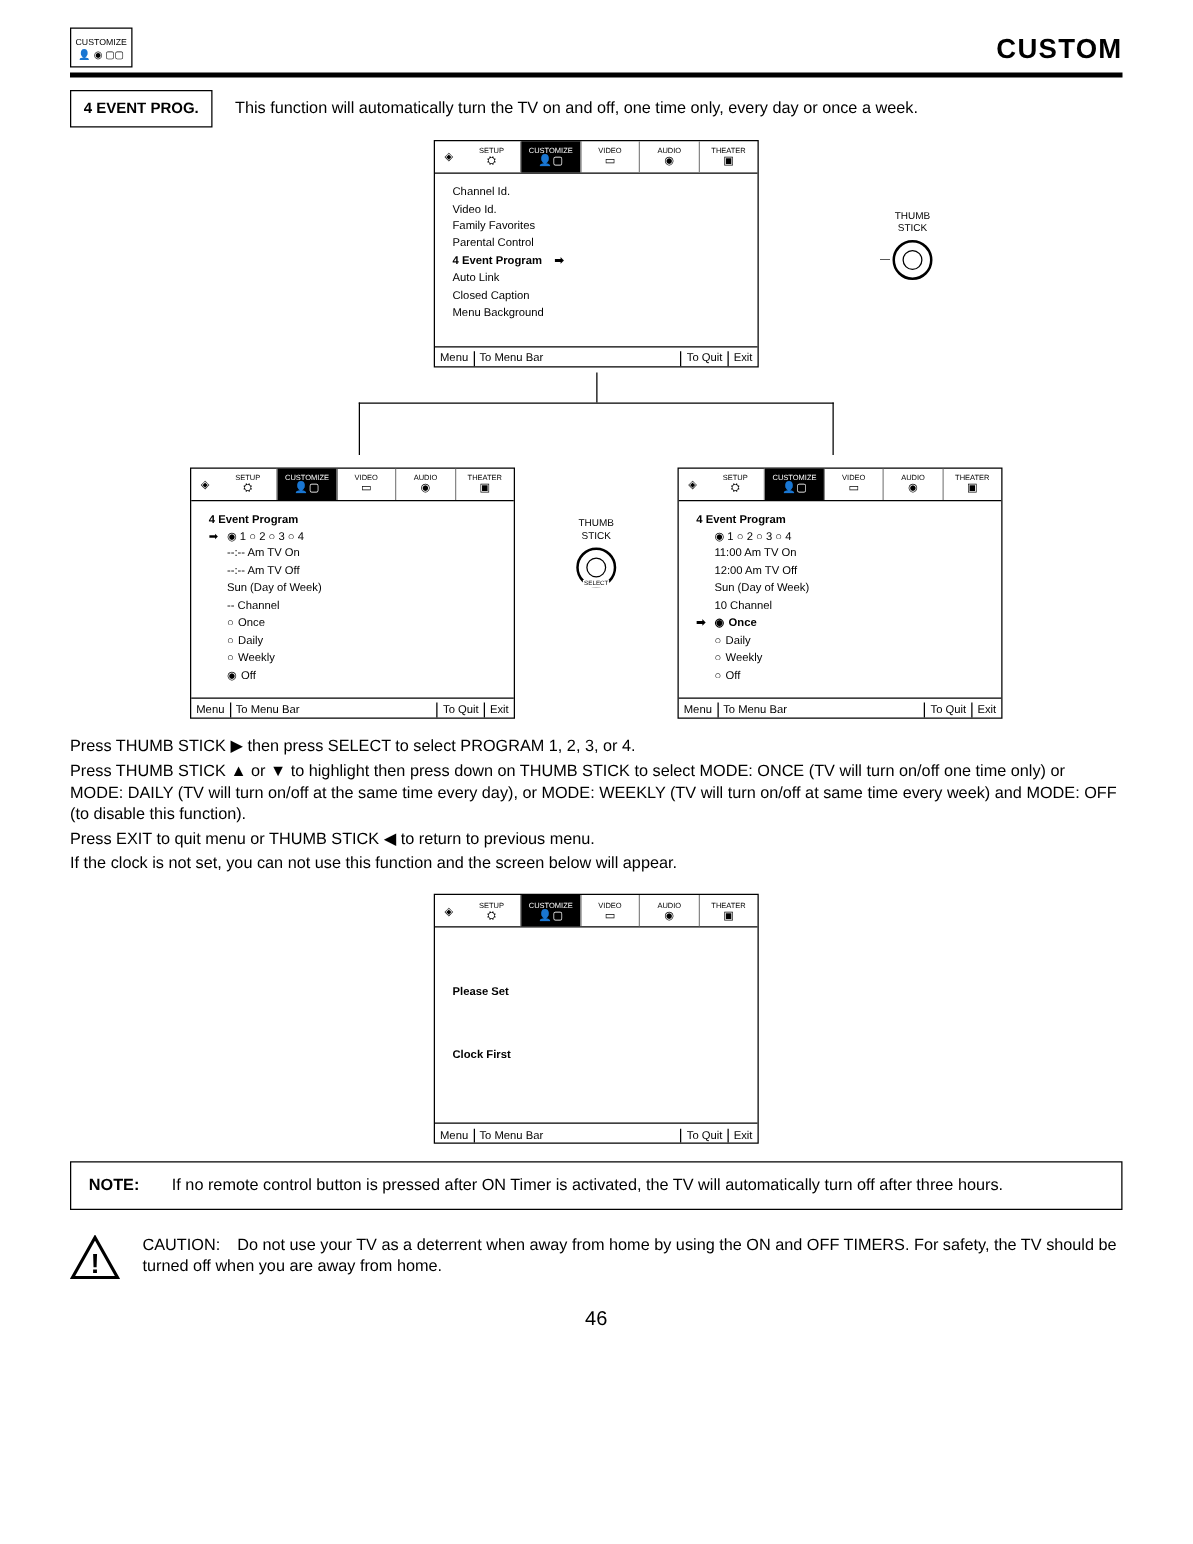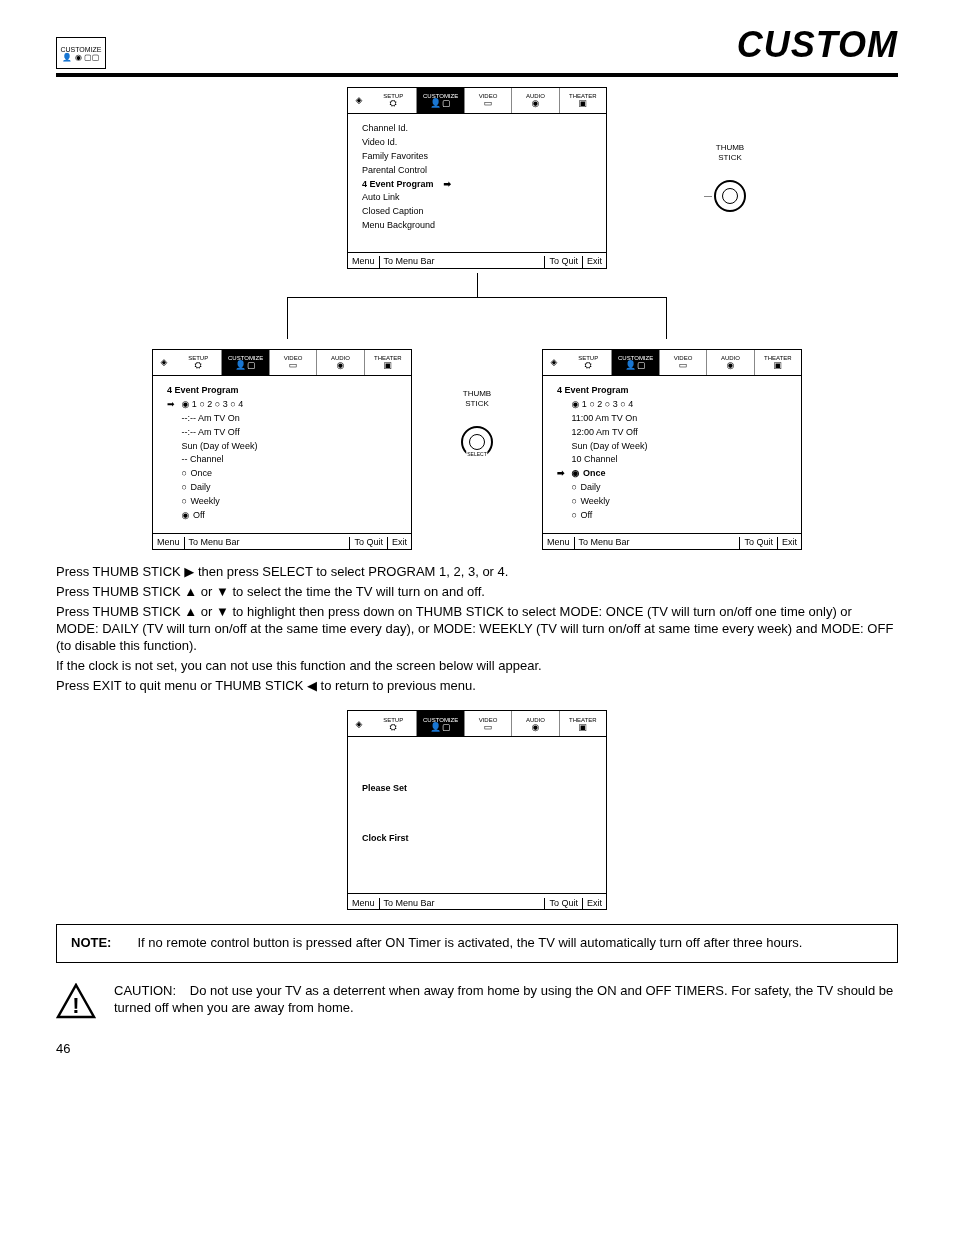--- a/index.html
+++ b/index.html
@@ -28,23 +28,22 @@
     height: 32px;
     display: flex;
     flex-direction: column;
     align-items: center;
     justify-content: center;
     font-size: 7px;
     padding-top:2px;
   }
   .customize-chip .icons { font-size: 8px; line-height: 1; }
   .header-title {
-    font-size: 36px;
+    font-size: 22px;
     font-weight: 900;
-    font-style: italic;
     letter-spacing: 1px;
   }
   .thick-hr { border: 0; border-top: 4px solid #000; margin-bottom: 10px; }
 
   .section-row {
     display: flex;
     align-items: center;
     gap: 18px;
     margin-bottom: 10px;
   }
@@ -106,21 +105,21 @@
   .osd-foot .cell {
     padding: 0 4px;
     border-right: 1px solid #000;
     white-space: nowrap;
   }
   .osd-foot .cell:last-child { border-right: 0;}
   .osd-foot .sp { flex:1;}
 
   .thumb-stick {
     display:flex; flex-direction:column; align-items:center;
-    gap:16px;
+    gap:4px;
     font-size:8px;
     position:absolute;
   }
   .thumb-stick .circle {
     width: 32px; height:32px; border:2px solid #000; border-radius:50%;
     position: relative;
   }
   .thumb-stick .circle.sel::after{
     content:"SELECT"; position:absolute; font-size:5px;
     bottom:-2px; left:50%; transform:translateX(-50%);
@@ -150,36 +149,40 @@
     margin-top: 20px;
     font-size: 13px;
   }
   .caution-row .tri {
     width: 40px; height: 36px; position:relative;
   }
   .caution-row .tri svg { width:40px; height:36px;}
   .caution-row .clabel { font-weight:normal; margin-right: 10px;}
   .caution-row .ctext { flex:1;}
 
-  .page-num { text-align:left; margin-top: 22px; font-size: 13px;}
+  .page-num { text-align:center; margin-top: 22px; font-size: 16px;}
 </style>
 </head>
 <body>
 
 <div class="page">
 
   <div class="top-row">
     <div class="customize-chip">
       <span>CUSTOMIZE</span>
       <span class="icons">👤 ◉ ▢▢</span>
     </div>
     <div class="header-title">CUSTOM</div>
   </div>
   <hr class="thick-hr">
 
+  <div class="section-row">
+    <div class="section-label">4 EVENT PROG.</div>
+    <div class="section-desc">This function will automatically turn the TV on and off, one time only, every day or once a week.</div>
+  </div>
 
   <div class="osd-wrap">
     <div class="osd">
       <div class="tab-row">
         <div class="tab lead">
             <span class="ticon">◈</span>
           </div>
         <div class="tab">
             <span class="tlabel">SETUP</span>
             <span class="ticon">⛭</span>
@@ -335,24 +338,23 @@
         <div class="cell">Menu</div>
         <div class="cell sp">To Menu Bar</div>
         <div class="cell">To Quit</div>
         <div class="cell">Exit</div>
       </div>
     </div>
   </div>
 
   <div class="instructions">
     <p><span>Press THUMB STICK </span><span>▶</span><span> then press SELECT to select PROGRAM 1, 2, 3, or 4.</span></p>
-    <p><span>Press THUMB STICK </span><span>▲</span><span> or </span><span>▼</span><span> to select the time the TV will turn on and off.</span></p>
     <p><span>Press THUMB STICK </span><span>▲</span><span> or </span><span>▼</span><span> to highlight then press down on THUMB STICK to select MODE: ONCE (TV will turn on/off one time only) or MODE: DAILY (TV will turn on/off at the same time every day), or MODE: WEEKLY (TV will turn on/off at same time every week) and MODE: OFF (to disable this function).</span></p>
+    <p><span>Press EXIT to quit menu or THUMB STICK </span><span>◀</span><span> to return to previous menu.</span></p>
     <p>If the clock is not set, you can not use this function and the screen below will appear.</p>
-    <p><span>Press EXIT to quit menu or THUMB STICK </span><span>◀</span><span> to return to previous menu.</span></p>
   </div>
 
   <div class="osd-wrap" style="margin-top:16px;">
     <div class="osd">
       <div class="tab-row">
         <div class="tab lead">
             <span class="ticon">◈</span>
           </div>
         <div class="tab">
             <span class="tlabel">SETUP</span>

